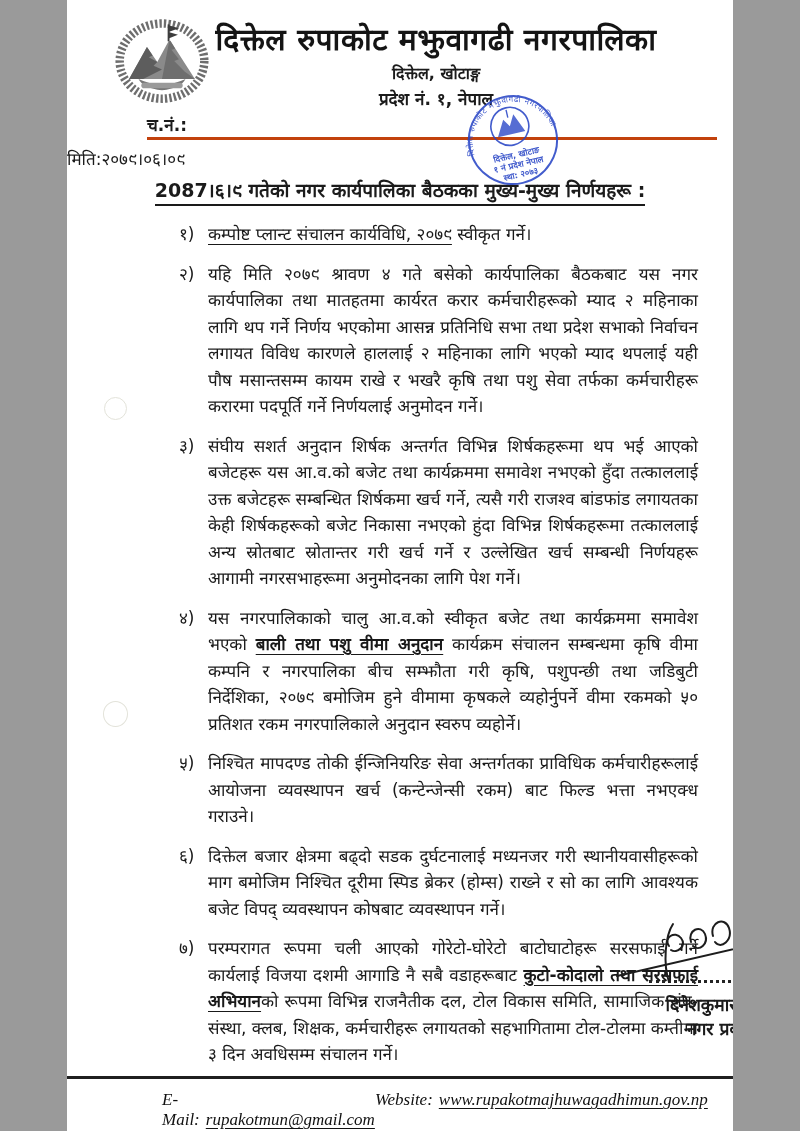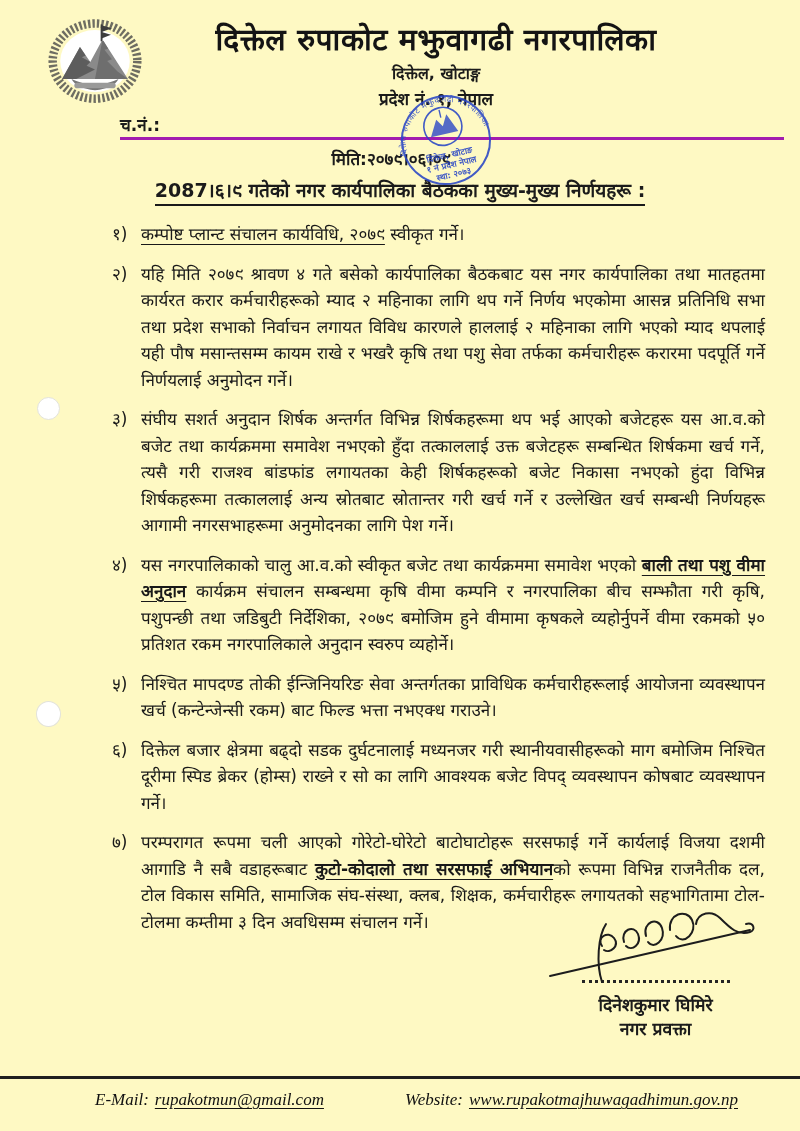--- a/index.html
+++ b/index.html
@@ -1,39 +1,39 @@
 <!DOCTYPE html>
 <html lang="ne"><head>
 <meta charset="utf-8">
 <title>Document</title>
 <style>
   * { margin:0; padding:0; box-sizing:border-box; }
   html,body { background:#9a9a9a; }
   .page {
     position:relative;
-    width:800px; height:1131px;
+    width:666px; height:1131px;
     margin:0 auto;
-    background:#fef9c3;
+    background:#ffffff;
     color:#1b1b1b;
     font-family:"DejaVu Sans", sans-serif;
     overflow:hidden;
   }
   
   .org-block { padding-top:18px; margin-left:72px; text-align:center; }
   .org-name { font-size:30px; font-weight:700; letter-spacing:.5px; color:#141414; }
   .org-addr { font-size:16px; font-weight:700; margin-top:3px; }
   .org-province { font-size:17px; font-weight:600; margin-top:3px; }
   .logo { position:absolute; left:48px; top:16px; width:94px; height:92px; }
   .stamp { position:absolute; left:383px; top:82px; width:126px; height:116px; opacity:.88; pointer-events:none; }
   
   .refrow { display:flex; justify-content:space-between; margin:20px 66px 0 100px; font-size:17px; font-weight:600; }
   .phone-wrap { white-space:nowrap; }
   .phone-icon { font-size:19px; margin-right:6px; }
-  .chrow { margin:3px 16px 0 120px; border-bottom:3px solid #a21caf; padding-bottom:1px; font-size:17px; font-weight:600; }
-  .daterow { text-align:center; margin:7px 18px 0 0; font-size:17px; font-weight:700; }
+  .chrow { margin:3px 16px 0 80px; border-bottom:3px solid #c2410c; padding-bottom:1px; font-size:17px; font-weight:600; }
+  .daterow { text-align:left; margin:7px 18px 0 0; font-size:17px; font-weight:400; }
   
   .doc-title { text-align:center; margin-top:7px; font-size:19px; font-weight:700; }
   .doc-title span { border-bottom:2px solid #1a1a1a; padding-bottom:3px; }
   
   .decision-list { list-style:none; margin:18px 35px 0 112px; padding:0; }
   .decision-list li {
     position:relative; padding-left:29px;
     text-align:justify; font-size:17px; line-height:26.5px;
     margin-bottom:13px; color:#191919;
   }

